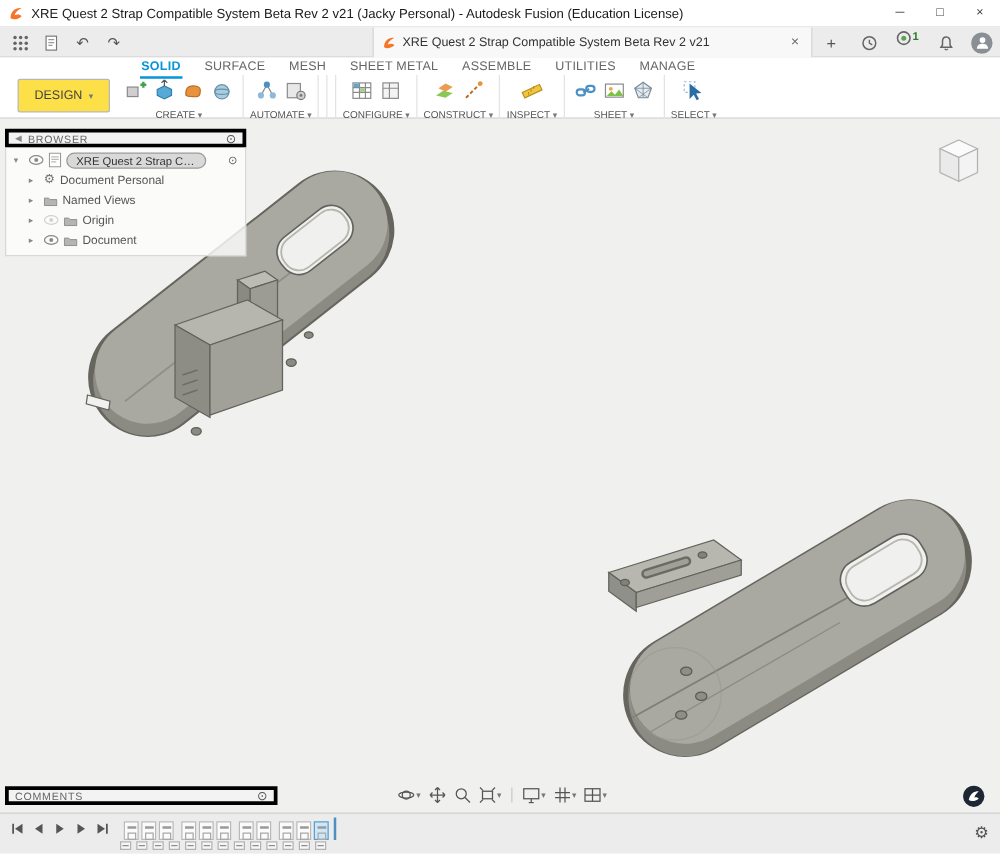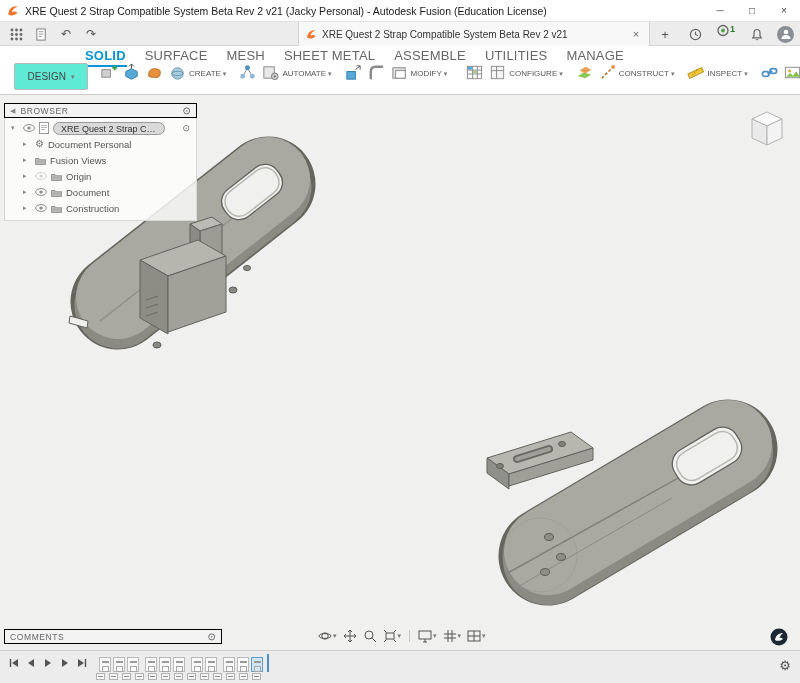--- a/index.html
+++ b/index.html
@@ -20,39 +20,39 @@
   .doc-tab-label{font-size:10px;color:#333;white-space:nowrap;overflow:hidden;text-overflow:ellipsis;flex:1}
   .tab-close{font-size:11px;color:#666;width:14px;text-align:center}
   .new-tab{position:absolute;left:656px;top:3px;width:18px;height:18px;display:flex;align-items:center;justify-content:center;font-size:13px;color:#555}
   .appbar-right{position:absolute;right:6px;top:0;height:24px;display:flex;align-items:center;gap:9px}
   .badge-wrap{display:flex;align-items:flex-start;gap:1px}
   .badge-num{font-size:9px;color:#2a7d2a;font-weight:bold}
   .avatar{width:17px;height:17px;border-radius:50%;background:#8a8f96;display:flex;align-items:center;justify-content:center;overflow:hidden}
 
   
   .toolbar{position:absolute;top:46px;left:0;right:0;height:49px;background:#fff;border-bottom:1px solid #ccc}
-  .ribbon-tabs{position:absolute;left:84px;top:1px;display:flex;gap:17px;font-size:13px;color:#666;letter-spacing:.2px}
+  .ribbon-tabs{position:absolute;left:112px;top:1px;display:flex;gap:17px;font-size:10px;color:#666;letter-spacing:.2px}
   .ribbon-tab{padding:1px 1px 2px;white-space:nowrap;cursor:pointer}
   .ribbon-tab.active{color:#0696d7;font-weight:bold;border-bottom:2px solid #0696d7}
-  .design-btn{position:absolute;left:14px;top:17px;width:74px;height:27px;border:1px solid #b8b8b8;border-radius:2px;background:#5eead4;display:flex;align-items:center;justify-content:center;gap:5px;font-size:10px;color:#444}
+  .design-btn{position:absolute;left:14px;top:17px;width:74px;height:27px;border:1px solid #b8b8b8;border-radius:2px;background:#fde047;display:flex;align-items:center;justify-content:center;gap:5px;font-size:10px;color:#444}
   .groups{position:absolute;left:95px;top:14px;right:0;display:flex;align-items:flex-start}
-  .group{display:flex;flex-direction:row;align-items:center;padding:0 2px}
+  .group{display:flex;flex-direction:column;align-items:center;padding:0 2px}
   .group-icons{display:flex;align-items:center;height:24px}
   .icon-btn{width:23px;height:23px;display:flex;align-items:center;justify-content:center;border-radius:2px}
   .group-label{font-size:8px;color:#555;margin-top:3px;display:flex;align-items:center;gap:2px;white-space:nowrap}
   .caret{font-size:7px;color:#777}
   .gsep{width:1px;height:38px;background:#e3e3e3;margin:0 3px;align-self:center}
 
   
   .canvas{position:absolute;top:95px;left:0;height:555px;width:800px;background:#f0f0ef}
   .models{position:absolute;inset:0}
 
   
   .browser{position:absolute;left:4px;top:8px;width:193px}
-  .panel-head{height:15px;background:rgba(243,243,243,.96);border:1px solid #000000;display:flex;align-items:center;padding:0 5px;gap:5px}
+  .panel-head{height:15px;background:rgba(243,243,243,.96);border:3px solid #000000;display:flex;align-items:center;padding:0 5px;gap:5px}
   .panel-title{font-size:8.5px;color:#666;letter-spacing:.6px;flex:1}
   .panel-collapse{font-size:7px;color:#888}
   .panel-dot{font-size:10px;color:#555}
   .tree{background:rgba(252,252,252,.82);border:1px solid #d8d8d8;border-top:none;padding:2px 0 4px}
   .trow{display:flex;align-items:center;height:16px;font-size:9.5px;color:#555;gap:4px;padding-left:6px}
   .trow.child{padding-left:18px}
   .tarrow{font-size:7px;color:#888;width:8px}
   .pill{background:#d9d9d9;border:1px solid #9a9a9a;border-radius:8px;padding:0 7px;font-size:9px;color:#333;height:13px;line-height:12px;max-width:112px;white-space:nowrap;overflow:hidden;text-overflow:ellipsis}
   .row-dot{margin-left:auto;margin-right:6px;font-size:9px;color:#666}
   .eye{opacity:.85}
@@ -236,45 +236,20 @@
             </svg>
         </div>
       </div>
       <div class="group-label">
         <span>AUTOMATE</span>
         <span class="caret">▾</span>
       </div>
     </div>
     <div class="gsep"></div>
 
-    <div class="group">
-      <div class="group-icons">
-        <div class="icon-btn">
-          <svg width="19" height="19" viewBox="0 0 20 20">
-              <rect x="3" y="9" width="9" height="8" fill="#58aad6" stroke="#2f7fae"></rect>
-              <path d="M12 7l5-4M17 3h-4M17 3v4" stroke="#555" fill="none"></path>
-            </svg>
-        </div>
-        <div class="icon-btn">
-          <svg width="19" height="19" viewBox="0 0 20 20">
-              <path d="M4 17 V9 Q4 4 9 4 H17" fill="none" stroke="#8a8a8a" stroke-width="2.6"></path>
-            </svg>
-        </div>
-        <div class="icon-btn">
-          <svg width="19" height="19" viewBox="0 0 20 20">
-              <rect x="3" y="5" width="13" height="11" fill="#dedede" stroke="#8a8a8a"></rect>
-              <rect x="6" y="8" width="10" height="8" fill="#fff" stroke="#8a8a8a"></rect>
-            </svg>
-        </div>
-      </div>
-      <div class="group-label">
-        <span>MODIFY</span>
-        <span class="caret">▾</span>
-      </div>
-    </div>
     <div class="gsep"></div>
 
     <div class="gsep"></div>
 
     <div class="group">
       <div class="group-icons">
         <div class="icon-btn">
           <svg width="19" height="19" viewBox="0 0 20 20">
               <rect x="2.5" y="3.5" width="15" height="13" fill="#fff" stroke="#8a8a8a"></rect>
               <path d="M2.5 7.5h15M8 3.5v13M13 3.5v13M2.5 11.5h15" stroke="#8a8a8a"></path>
@@ -459,21 +434,21 @@
         <span class="tarrow">▸</span>
         <span class="gear-glyph">⚙</span>
         <span>Document Personal</span>
       </div>
 
       <div class="trow child">
         <span class="tarrow">▸</span>
         <svg width="11" height="9" viewBox="0 0 11 9">
             <path d="M.5 8.5v-6h3.5l1 1.2h5.5v4.8z" fill="#b5b5b5" stroke="#8c8c8c" stroke-width=".8"></path>
           </svg>
-        <span>Fusion Views</span>
+        <span>Named Views</span>
       </div>
 
       <div class="trow child">
         <span class="tarrow">▸</span>
         <svg class="eye off" width="12" height="8" viewBox="0 0 12 8">
             <ellipse cx="6" cy="4" rx="5.4" ry="3.4" fill="none" stroke="#777" stroke-width="1"></ellipse>
             <circle cx="6" cy="4" r="1.6" fill="#777"></circle>
           </svg>
         <svg width="11" height="9" viewBox="0 0 11 9">
             <path d="M.5 8.5v-6h3.5l1 1.2h5.5v4.8z" fill="#b5b5b5" stroke="#8c8c8c" stroke-width=".8"></path>
@@ -487,31 +462,20 @@
         <svg class="eye" width="12" height="8" viewBox="0 0 12 8">
             <ellipse cx="6" cy="4" rx="5.4" ry="3.4" fill="none" stroke="#777" stroke-width="1"></ellipse>
             <circle cx="6" cy="4" r="1.6" fill="#777"></circle>
           </svg>
         <svg width="11" height="9" viewBox="0 0 11 9">
             <path d="M.5 8.5v-6h3.5l1 1.2h5.5v4.8z" fill="#b5b5b5" stroke="#8c8c8c" stroke-width=".8"></path>
           </svg>
         <span>Document</span>
       </div>
 
-      <div class="trow child">
-        <span class="tarrow">▸</span>
-        <svg class="eye" width="12" height="8" viewBox="0 0 12 8">
-            <ellipse cx="6" cy="4" rx="5.4" ry="3.4" fill="none" stroke="#777" stroke-width="1"></ellipse>
-            <circle cx="6" cy="4" r="1.6" fill="#777"></circle>
-          </svg>
-        <svg width="11" height="9" viewBox="0 0 11 9">
-            <path d="M.5 8.5v-6h3.5l1 1.2h5.5v4.8z" fill="#b5b5b5" stroke="#8c8c8c" stroke-width=".8"></path>
-          </svg>
-        <span>Construction</span>
-      </div>
     </div>
   </div>
 
   <svg class="viewcube" viewBox="0 0 42 42">
     <polygon points="21,5 36,12 21,19 6,12" fill="#fbfbfb" stroke="#b3b3b3"></polygon>
     <polygon points="6,12 21,19 21,38 6,31" fill="#eaeaea" stroke="#b3b3b3"></polygon>
     <polygon points="21,19 36,12 36,31 21,38" fill="#f3f3f3" stroke="#b3b3b3"></polygon>
   </svg>
 
   <div class="comments">

